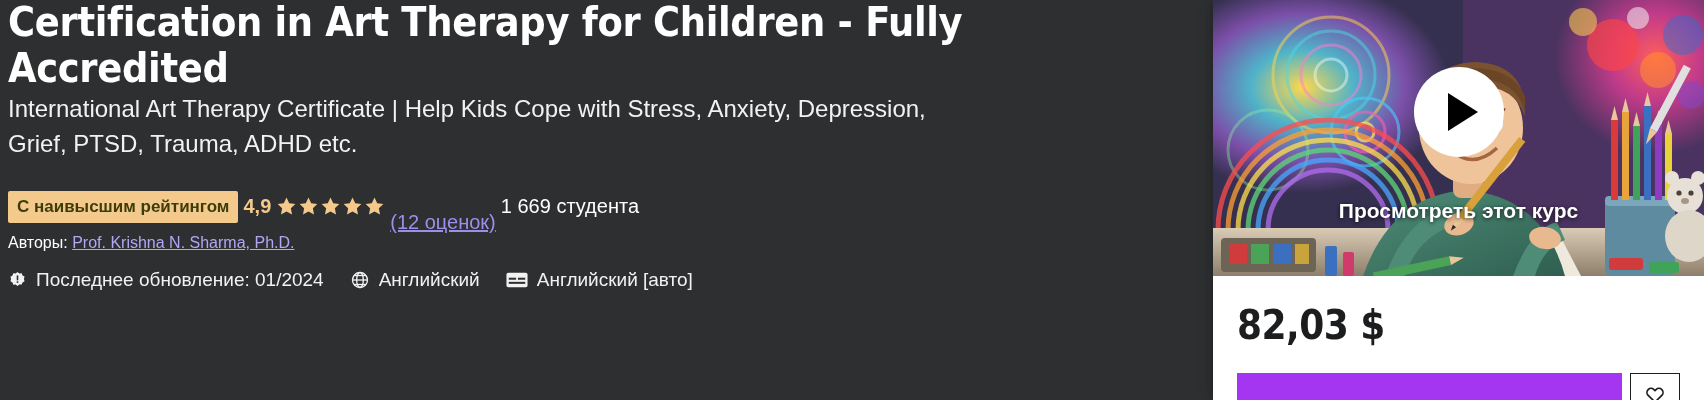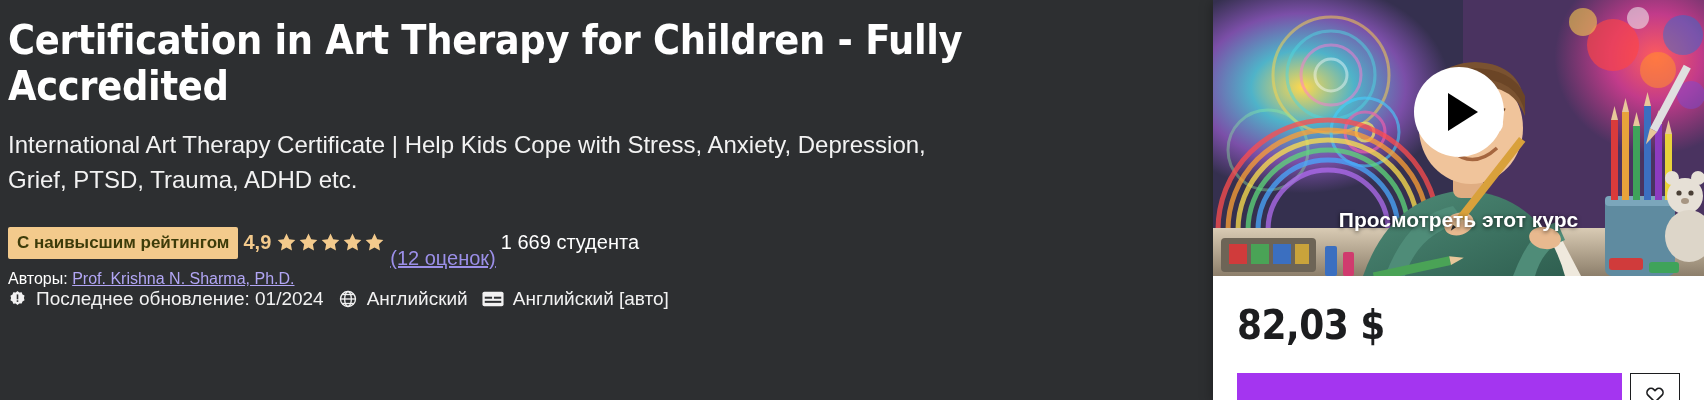--- a/index.html
+++ b/index.html
@@ -7,31 +7,31 @@
   body {
     font-family:"Liberation Sans", sans-serif;
     background:#2d2f31;
     color:#fff;
   }
   .page { position:relative; width:1704px; height:400px; display:flex; }
 
   
   .course-info {
     width:1080px; height:400px; background:#2d2f31;
-    padding:18px 30px 0 8px;
+    padding:0 30px 0 8px;
     display:flex; flex-direction:column;
   }
   .course-title {
     font-size:41px; line-height:1.12; font-weight:700;
     letter-spacing:-0.3px; color:#fff;
     font-family:"DejaVu Sans Condensed","Liberation Sans",sans-serif;
     max-width:1015px;
   }
   .course-subtitle {
-    margin-top:18px; font-size:24px; line-height:1.45;
+    font-size:24px; line-height:1.45;
     font-weight:400; color:#f2f2f2; max-width:960px;
   }
 
   .rating-row {
     margin-top:18px; display:flex; align-items:center; gap:5px;
     font-size:20px; white-space:nowrap;
   }
   .badge-toprated {
     background:#f3ca8c; color:#3d3c0a;
     font-size:17px; font-weight:700; line-height:1;
@@ -43,22 +43,22 @@
   .stars svg { display:block; }
   .ratings-link {
     color:#9b8fe8; text-decoration:underline; font-size:20px; cursor:pointer;margin-top:32px;
   }
   .students-count { color:#fff; font-size:20px; }
 
   .authors-row { margin-top:0; font-size:16px; color:#fff; }
   .author-link { color:#b2a6f5; text-decoration:underline; }
 
   .meta-row {
-    display:flex; align-items:center;
-    gap:14px; font-size:19px; color:#f2f2f2;
+    margin-top:17px; display:flex; align-items:center;
+    gap:26px; font-size:19px; color:#f2f2f2;
   }
   .meta-item { display:flex; align-items:center; gap:9px; white-space:nowrap; }
   .meta-item svg { display:block; flex:none; }
 
   
   .preview-card {
     position:absolute; left:1213px; top:0;
     width:491px; height:400px; background:#fff;
     box-shadow:0 2px 12px rgba(0,0,0,.35);
   }
@@ -73,21 +73,21 @@
     background:#fff; display:flex; align-items:center; justify-content:center;
     cursor:pointer;
   }
   .play-btn .tri {
     width:0;height:0;margin-left:8px;
     border-left:30px solid #000;
     border-top:19px solid transparent;
     border-bottom:19px solid transparent;
   }
   .preview-caption {
-    position:absolute; left:0; right:0; bottom:44px;
+    position:absolute; left:0; right:0; bottom:53px;
     text-align:center; color:#fff; font-size:21px; font-weight:700;
     text-shadow:0 1px 4px rgba(0,0,0,.75);
   }
   .buy-panel { padding:26px 24px 0 24px; background:#fff; }
   .price { font-size:40px; font-weight:700; color:#1c1d1f; letter-spacing:-0.5px;
            font-family:"DejaVu Sans Condensed","Liberation Sans",sans-serif; }
   .btn-row { display:flex; gap:8px; margin-top:25px; }
   .btn-primary {
     flex:1 1 auto; height:48px; background:#a435f0; border:none;
     color:#fff; font-size:17px; font-weight:700; cursor:pointer;

